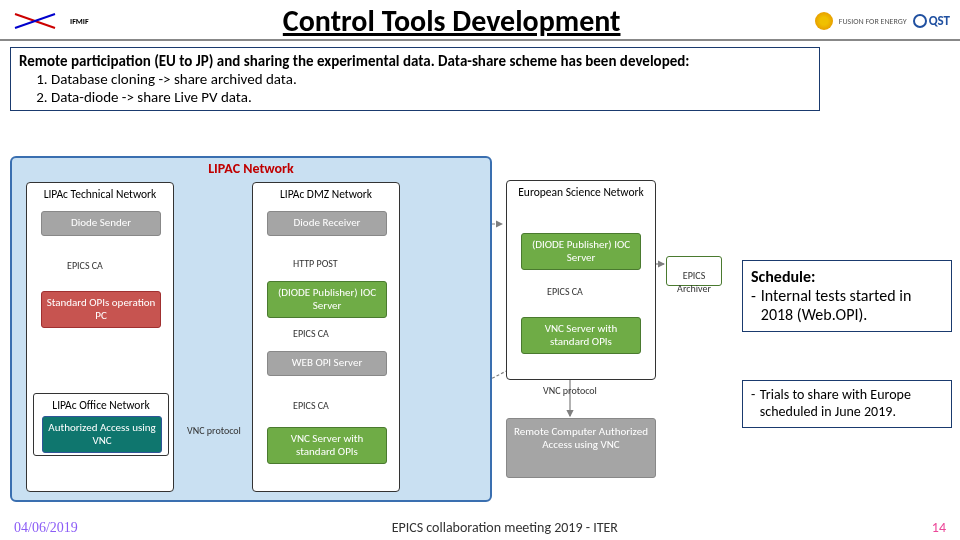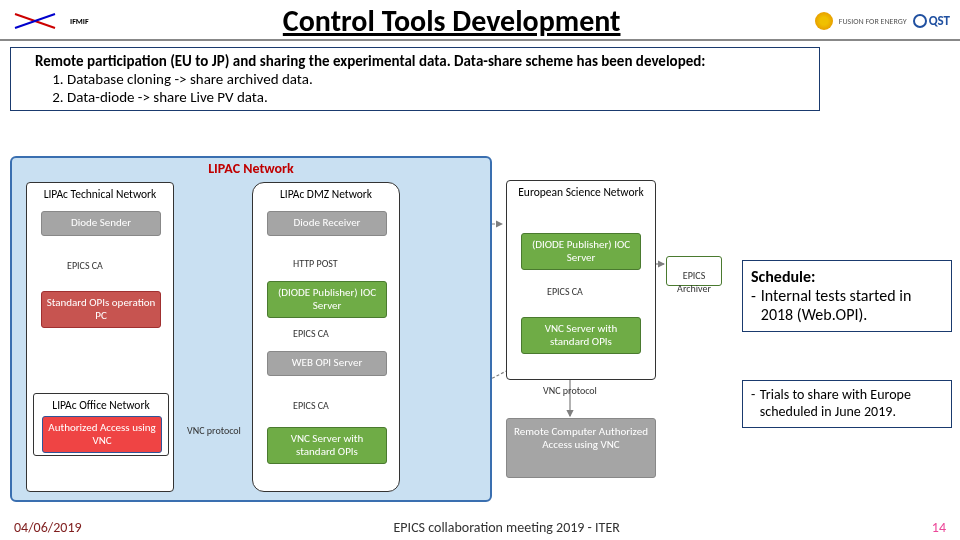--- a/index.html
+++ b/index.html
@@ -2,46 +2,46 @@
 <html><head>
 <meta charset="utf-8">
 <style>
   * { box-sizing: border-box; margin: 0; padding: 0; }
   body { width: 960px; height: 540px; font-family: Calibri, Arial, sans-serif; background: #fff; position: relative; overflow: hidden; }
   .header { display: flex; align-items: center; justify-content: space-between; padding: 2px 10px 0 10px; border-bottom: 2px solid #888; }
   .header-left { display: flex; align-items: center; gap: 10px; text-align: right; }
   .logo-ifmif { width: 50px; height: 30px; position: relative; }
   .title { font-size: 30px; font-weight: 700; text-decoration: underline; text-align: center; flex: 1; }
   .header-right { display: flex; align-items: center; gap: 6px; }
-  .intro-box { margin: 6px 10px 4px 10px; border: 1.5px solid #1a3a6e; padding: 4px 24px; font-size: 15px; line-height: 1.2; width: 810px; }
+  .intro-box { margin: 6px 10px 4px 10px; border: 1.5px solid #1a3a6e; padding: 4px 8px; font-size: 15px; line-height: 1.2; width: 810px; }
   .intro-box .lead { font-weight: 700; }
   .intro-list { margin-left: 16px; }
   .intro-list li { list-style: decimal; margin-left: 16px; }
   .diagram-wrap { position: absolute; left: 10px; top: 156px; width: 720px; height: 346px; }
   .lipac-net { position: absolute; left: 0; top: 0; width: 482px; height: 346px; border: 2px solid #3a6fb0; border-radius: 6px; background: #c9e0f2; }
   .lipac-title { position: absolute; top: 2px; left: 0; width: 100%; text-align: center; color: #c00000; font-weight: 700; font-size: 14px; }
   .col1 { position: absolute; left: 14px; top: 24px; width: 148px; height: 310px; border: 1px solid #333; border-radius: 4px; background: #fff; }
-  .col2 { position: absolute; left: 240px; top: 24px; width: 148px; height: 310px; border: 1px solid #333; border-radius: 12px; background: #fff; }
+  .col2 { position: absolute; left: 240px; top: 24px; width: 148px; height: 310px; border: 1px solid #333; border-radius: 4px; background: #fff; }
   .col-title { font-size: 11.5px; text-align: center; padding: 4px 2px; }
   .node { position: absolute; width: 120px; border-radius: 3px; text-align: center; font-size: 11px; color: #fff; padding: 5px 4px; line-height: 1.15; }
   .gray { background: #a5a5a5; border: 1px solid #888; }
   .red { background: #c75450; border: 1px solid #a03030; }
   .green { background: #6fac46; border: 1px solid #4a7a2f; }
-  .blue { background: #ef4444; border: 1px solid #2f5597; }
+  .blue { background: #0f766e; border: 1px solid #2f5597; }
   .small-label { position: absolute; font-size: 10px; color: #333; text-align: center; }
   .euro-box { position: absolute; left: 496px; top: 24px; width: 150px; height: 200px; border: 1px solid #333; border-radius: 4px; background: #fff; }
   .epics-arch { position: absolute; left: 656px; top: 100px; width: 56px; height: 30px; border: 1px solid #4a7a2f; border-radius: 3px; background: #fff; color: #333; font-size: 10px; text-align: center; padding-top: 12px; }
   .remote-box { position: absolute; left: 496px; top: 262px; width: 150px; height: 60px; border: 1px solid #888; border-radius: 3px; background: #a5a5a5; color: #fff; font-size: 11px; text-align: center; padding: 6px 4px; }
   .schedule-box { position: absolute; left: 742px; top: 260px; width: 210px; border: 1.5px solid #1a3a6e; padding: 6px 8px; font-size: 16px; line-height: 1.2; }
   .schedule-box .sh { font-weight: 700; }
   .trials-box { position: absolute; left: 742px; top: 380px; width: 210px; border: 1.5px solid #1a3a6e; padding: 6px 8px; font-size: 14px; line-height: 1.2; }
   .dash-item { display: flex; }
   .dash-item .dash { width: 14px; }
   .footer { position: absolute; bottom: 4px; left: 0; width: 960px; display: flex; justify-content: space-between; align-items: center; padding: 0 14px; font-size: 14px; }
-  .footer-date { color: #7f1d1d; }
+  .footer-date { color: #8b5cf6; font-family: Liberation Serif, serif; }
   .footer-center { color: #333; }
   .footer-page { color: #ec4899; }
   svg.conn { position: absolute; left: 0; top: 0; width: 720px; height: 346px; pointer-events: none; }
   .arrow { stroke: #7f7f7f; stroke-width: 1.2; fill: none; marker-end: url(#ah); marker-start: url(#ahs); }
   .arrow1 { stroke: #7f7f7f; stroke-width: 1.2; fill: none; marker-end: url(#ah); }
   .logo-f4e { width:18px; height:18px; border-radius:50%; background: radial-gradient(circle,#f0c000 30%,#e8a000 70%); display:inline-block; }
   .logo-qst { font-size:13px; font-weight:700; color:#2050a0; display:inline-flex; align-items:center; gap:2px;}
   .logo-qst .q { width:14px; height:14px; border:2px solid #2050a0; border-radius:50%; display:inline-block; position:relative;}
   .ifmif-text { font-size:8px; font-weight:700; line-height:1; }
 </style>

